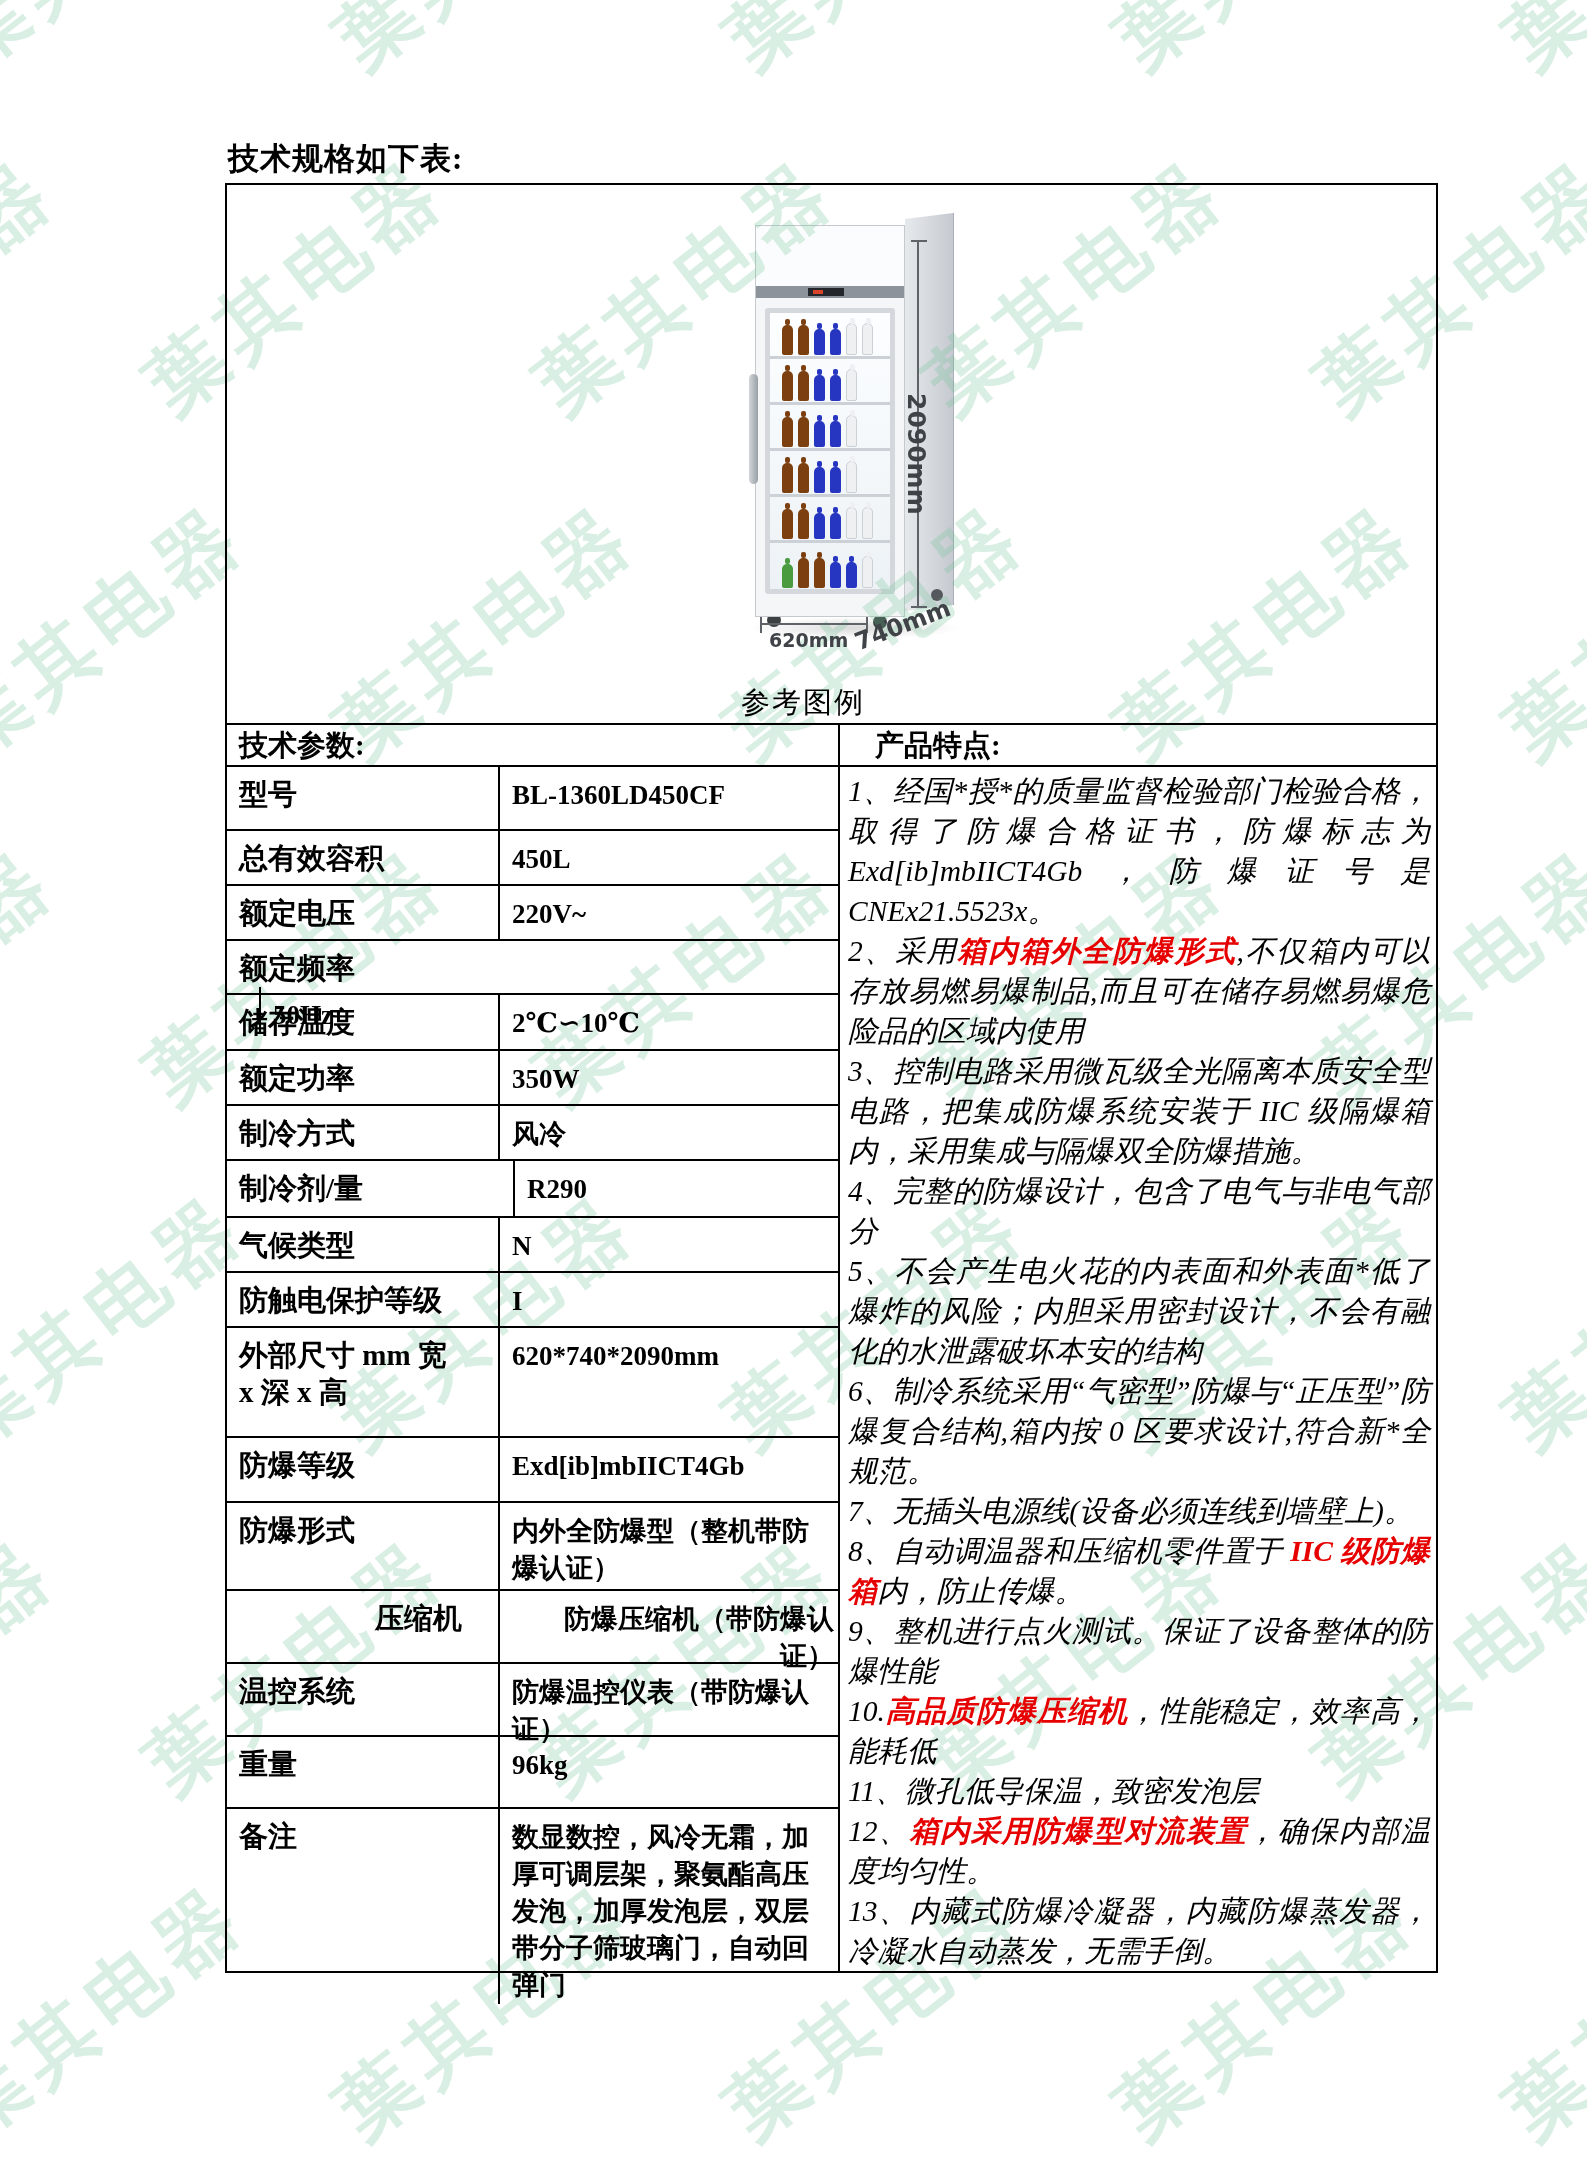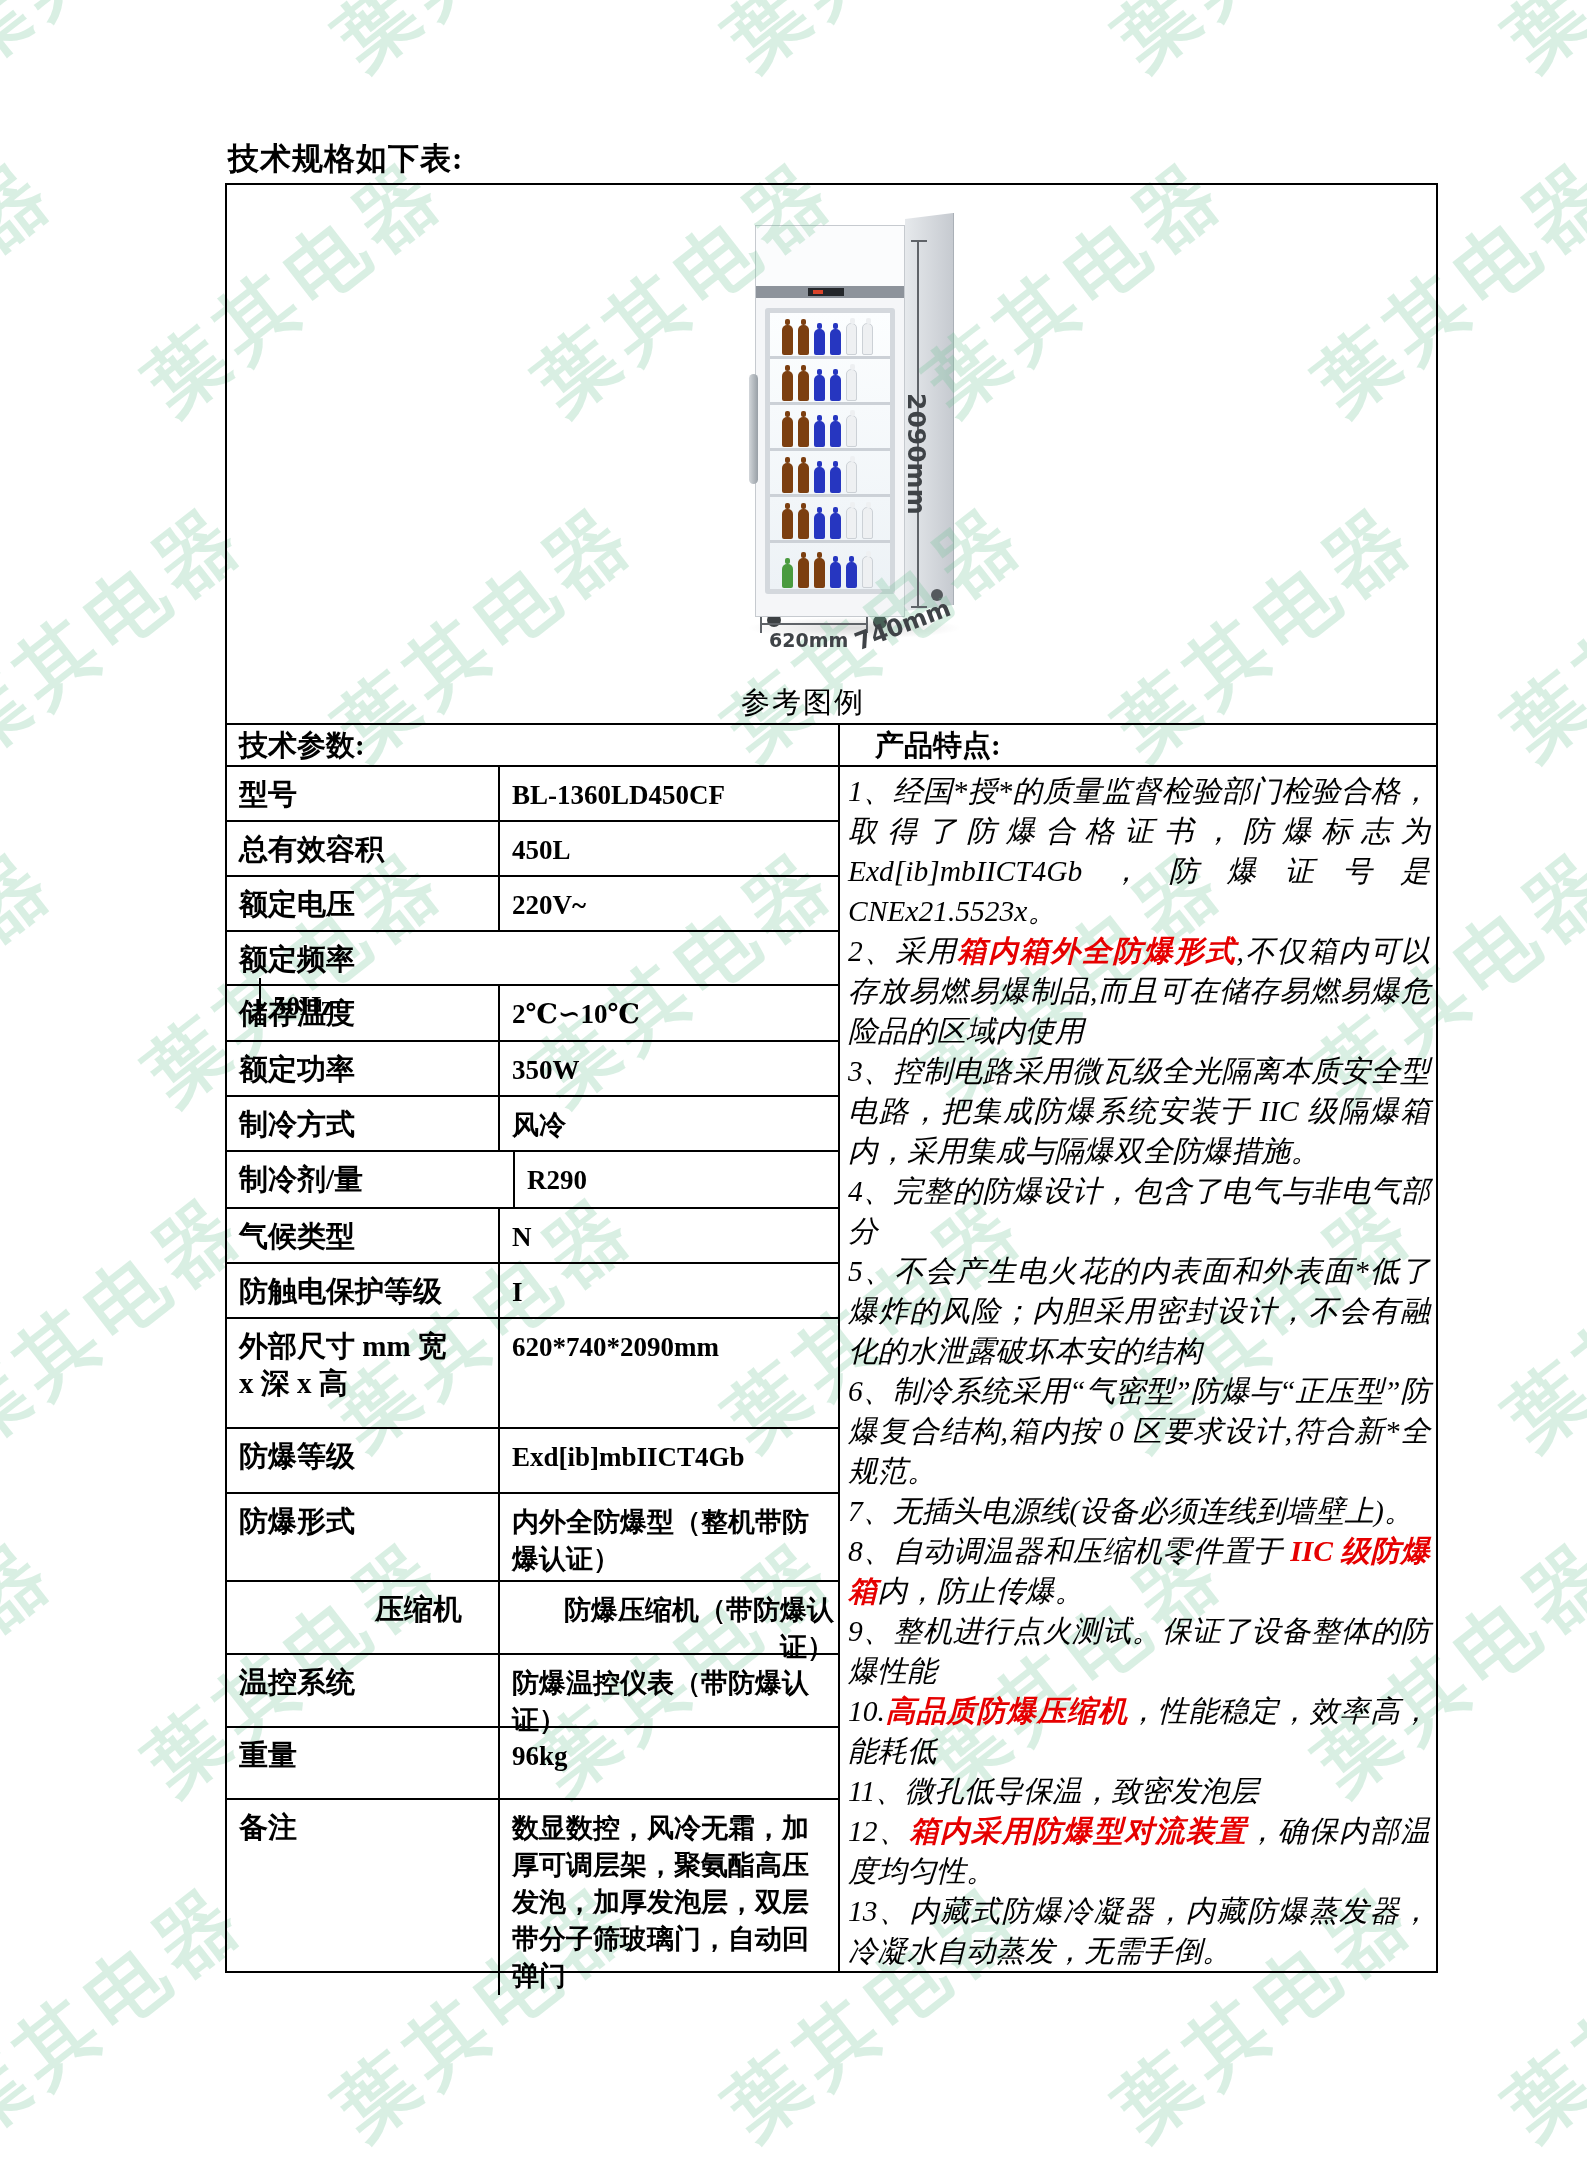--- a/index.html
+++ b/index.html
@@ -227,21 +227,21 @@
       <div class="caption">参考图例</div>
     </div>
 
     <div class="header-row">
       <div class="h-left">技术参数:</div>
       <div class="h-right">产品特点:</div>
     </div>
 
     <div class="body-row">
       <div class="left-col" id="specRows">
-          <div class="spec-row" style="height: 55px;">
+          <div class="spec-row" style="height: 64px;">
             <div class="spec-label">型号</div>
             <div class="spec-value">BL-1360LD450CF</div>
           </div>
           <div class="spec-row" style="height: 55px;">
             <div class="spec-label">总有效容积</div>
             <div class="spec-value">450L</div>
           </div>
           <div class="spec-row" style="height: 55px;">
             <div class="spec-label">额定电压</div>
             <div class="spec-value">220V~</div>

